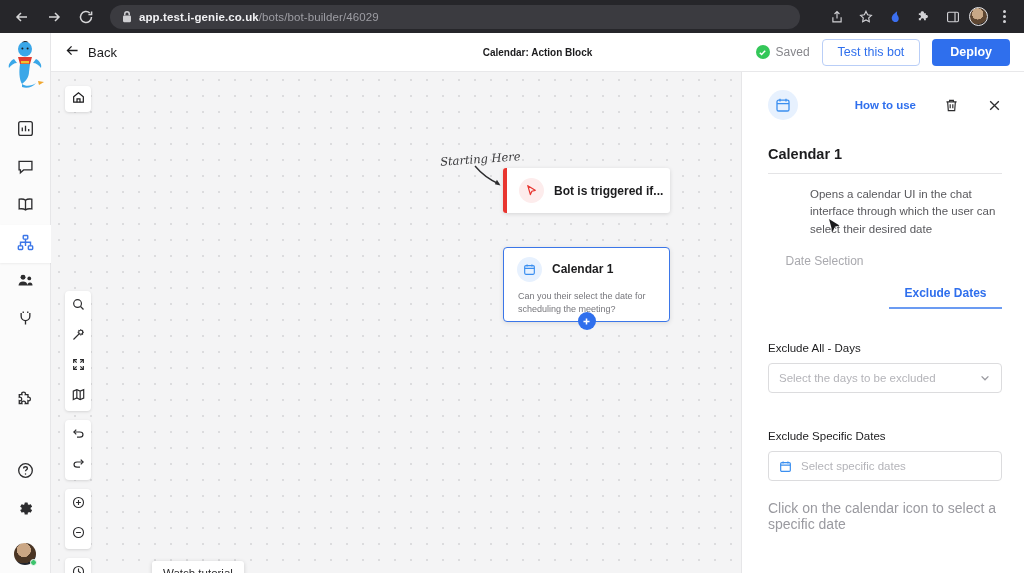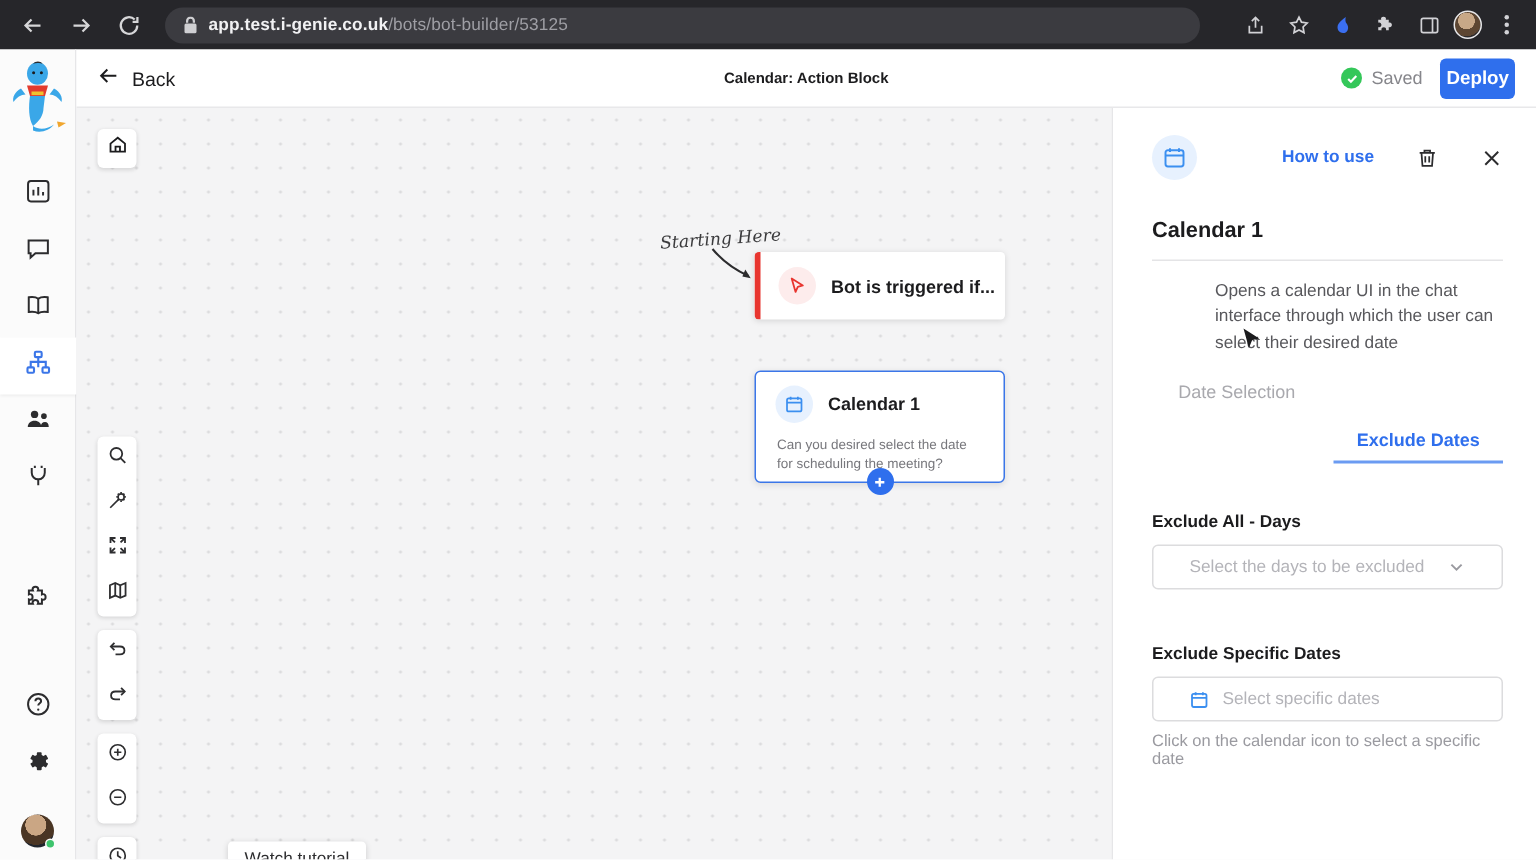--- a/index.html
+++ b/index.html
@@ -87,21 +87,21 @@
   .check-circle {
     width: 14px; height: 14px; border-radius: 50%; background: #34c759;
     display: flex; align-items: center; justify-content: center;
   }
   .btn-outline {
     height: 27px; padding: 0 15px; border: 1px solid #b9cef7; border-radius: 4px;
     background: #fff; color: #2f6fed; font-size: 12.5px; font-weight: 500;
     display: flex; align-items: center;
   }
   .btn-primary {
-    height: 27px; padding: 0 4px; border-radius: 4px;
+    height: 27px; padding: 0 18px; border-radius: 4px;
     background: #2f6fed; color: #fff; font-size: 12.5px; font-weight: 600;
     display: flex; align-items: center;
   }
 
   
   .canvas {
     position: absolute; left: 51px; top: 72px; width: 690px; height: 501px;
     background-color: #f4f4f5;
     background-image: radial-gradient(#dcdcde 1px, transparent 1.1px);
     background-size: 16px 16px;
@@ -187,30 +187,30 @@
   .how-to-use { font-size: 11.5px; color: #2f6fed; font-weight: 600; }
   .panel-title { font-size: 14.5px; font-weight: 700; color: #1c1c1e; margin-top: 26px; }
   .panel-rule { height: 1px; background: #e4e4e6; margin-top: 11px; }
   .panel-desc { font-size: 11.5px; color: #58585c; line-height: 1.52; margin-top: 12px; margin-left: 42px; }
   .tabs { display: flex; margin-top: 16px; gap: 8px; }
   .tab {
     flex: 1; text-align: center; font-size: 12px; padding-bottom: 7px;
     color: #a9a9ae; border-bottom: 2px solid transparent;
   }
   .tab.active { color: #2f6fed; font-weight: 700; border-bottom-color: #6b9bf2; margin-top: 32px; }
-  .field-label { font-size: 11.5px; font-weight: 700; color: #1c1c1e; }
+  .field-label { font-size: 11.5px; font-weight: 400; color: #1c1c1e; }
   .f1 { margin-top: 33px; }
   .f2 { margin-top: 37px; }
   .select-box {
     margin-top: 9px; height: 30px; border: 1px solid #dcdcde; border-radius: 4px;
-    display: flex; align-items: center; padding: 0 24px; gap: 9px;
+    display: flex; align-items: center; padding: 0 10px; gap: 9px;
   }
   .ph { font-size: 11.5px; color: #b4b4b9; }
   .chev { margin-left: auto; color: #9a9aa0; display: flex; }
-  .helper { font-size: 11px; color: #9a9aa0; margin-top: 7px; }
+  .helper { font-size: 14px; color: #9a9aa0; margin-top: 19px; }
   .cursor-arrow { position: absolute; left: 828px; top: 218px; }
 </style>
 </head>
 <body>
 
 <div class="app">
 
   <div class="browser-bar">
     <div class="nav-btns">
       <div class="nav-btn">
@@ -230,21 +230,21 @@
           </svg>
       </div>
     </div>
     <div class="omnibox">
       <span class="lock-ic">
         <svg width="10" height="12" viewBox="0 0 10 12" fill="currentColor">
             <path d="M5 0a3 3 0 0 0-3 3v1.2h1.5V3A1.5 1.5 0 0 1 6.5 3v1.2H8V3a3 3 0 0 0-3-3z"></path>
             <rect x="1" y="4.6" width="8" height="6.6" rx="1.1"></rect>
           </svg>
       </span>
-      <span class="url"><b>app.test.i-genie.co.uk</b><span>/bots/bot-builder/53125</span></span>
+      <span class="url"><b>app.test.i-genie.co.uk</b><span>/bots/bot-builder/46029</span></span>
     </div>
     <div class="tb-right">
       <div class="tb-ic">
         <svg width="14" height="14" viewBox="0 0 16 16" fill="none" stroke="currentColor" stroke-width="1.3">
             <path d="M8 1.8v8M5.2 4.6L8 1.8l2.8 2.8"></path>
             <path d="M3.3 8.2v5.3h9.4V8.2"></path>
           </svg>
       </div>
       <div class="tb-ic">
         <svg width="14" height="14" viewBox="0 0 16 16" fill="none" stroke="currentColor" stroke-width="1.3">
@@ -390,20 +390,21 @@
     <div class="hdr-title">Calendar: Action Block</div>
     <div class="hdr-right">
       <div class="saved">
         <span class="check-circle">
           <svg width="9" height="9" viewBox="0 0 10 10" fill="none" stroke="#fff" stroke-width="1.6">
               <path d="M2 5.2l2 2L8 3"></path>
             </svg>
         </span>
         <span>Saved</span>
       </div>
+      <div class="btn-outline">Test this bot</div>
       <div class="btn-primary">Deploy</div>
     </div>
   </div>
 
   <div class="canvas">
 
     <div class="home-btn">
       <span>
         <svg width="13" height="13" viewBox="0 0 14 14" fill="none" stroke="currentColor" stroke-width="1.3">
             <path d="M1.8 6.2L7 2l5.2 4.2V12H1.8z"></path>
@@ -522,21 +523,21 @@
     <div class="node-calendar">
       <div class="node-cal-head">
         <span class="ic-badge ic-blue">
           <svg width="13" height="13" viewBox="0 0 14 14" fill="none" stroke="currentColor" stroke-width="1.25">
               <rect x="1.8" y="2.8" width="10.4" height="9.4" rx="1.3"></rect>
               <path d="M1.8 5.8h10.4M4.4 1.6v2.2M9.6 1.6v2.2"></path>
             </svg>
         </span>
         <span class="node-title">Calendar 1</span>
       </div>
-      <div class="node-cal-body">Can you desired select the date for scheduling the meeting?</div>
+      <div class="node-cal-body">Can you their select the date for scheduling the meeting?</div>
       <div class="plus-btn">
         <svg width="9" height="9" viewBox="0 0 10 10" fill="none" stroke="#fff" stroke-width="1.7">
             <path d="M5 1.6v6.8M1.6 5h6.8"></path>
           </svg>
       </div>
     </div>
   </div>
 
   <div class="panel">
     <div class="panel-top">

